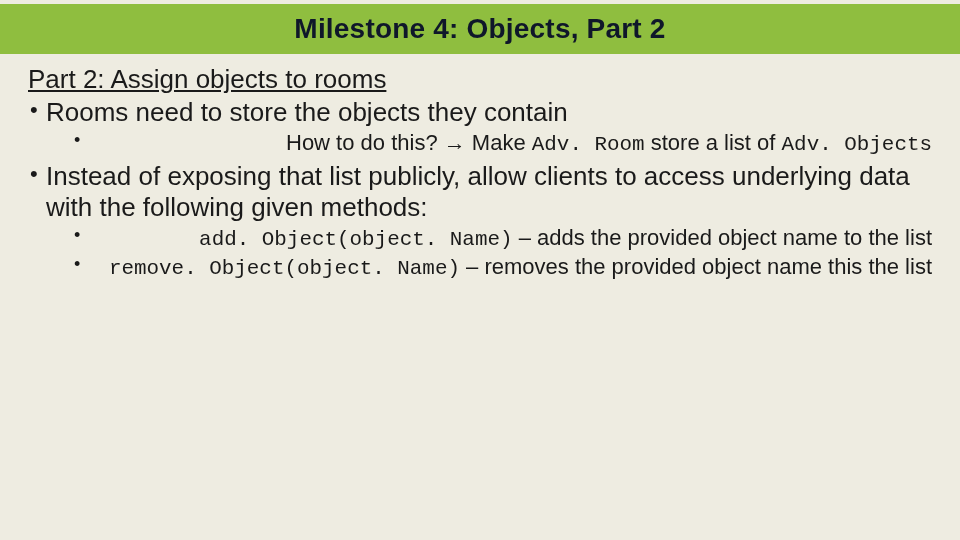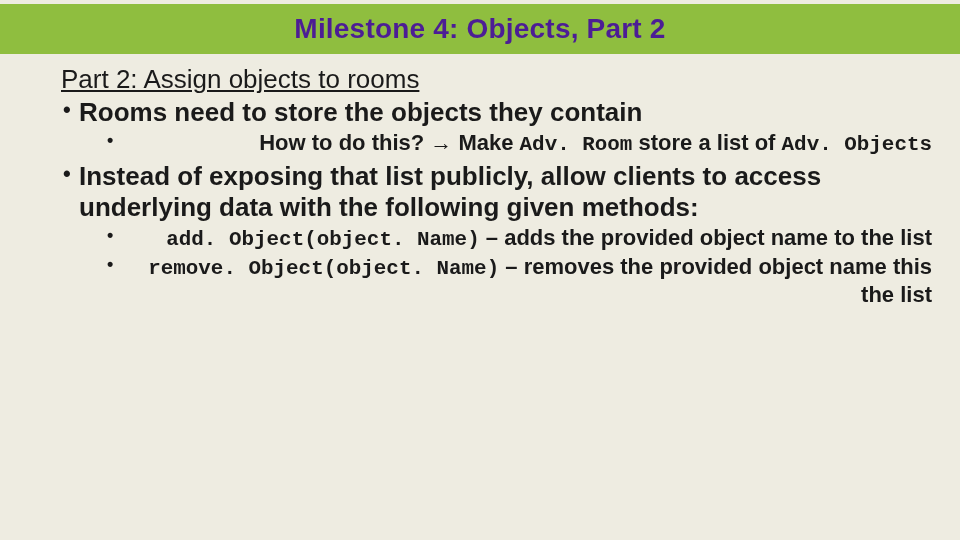--- a/index.html
+++ b/index.html
@@ -14,44 +14,42 @@
     background: #8fbe3f;
     height: 50px;
     display: flex;
     align-items: center;
     justify-content: center;
     margin-top: 4px;
   }
   .title-bar h1 {
     font-size: 28px;
     font-weight: 700;
-    color: #4c1d95;
+    color: #0f172a;
     letter-spacing: 0.2px;
   }
   .content {
     padding: 10px 28px 0 28px;
-    margin-left: 33px;
   }
   .subtitle {
     font-size: 26px;
     text-decoration: underline;
     font-weight: 400;
     margin-bottom: 2px;
   }
   ul.outer {
     list-style: none;
     padding-left: 0;
   }
   ul.outer > li {
     position: relative;
     padding-left: 18px;
     font-size: 26px;
     line-height: 1.18;
     margin-bottom: 4px;
-    font-weight: bold;
   }
   ul.outer > li::before {
     content: "•";
     position: absolute;
     left: 2px;
     top: 0;
     font-size: 22px;
   }
   ul.inner {
     list-style: none;

